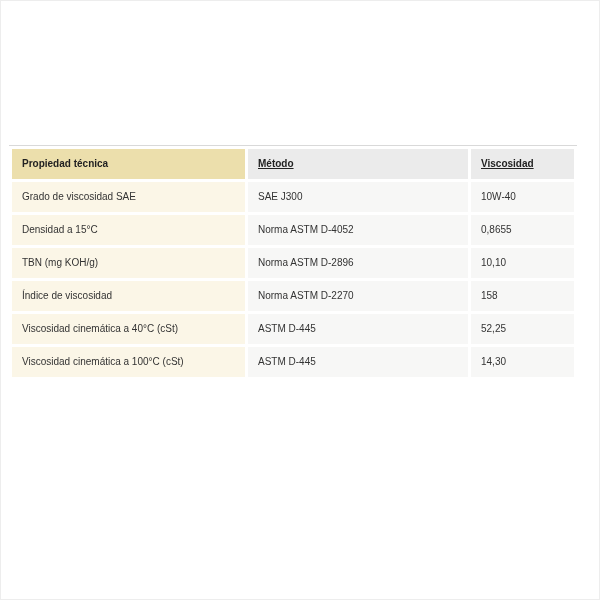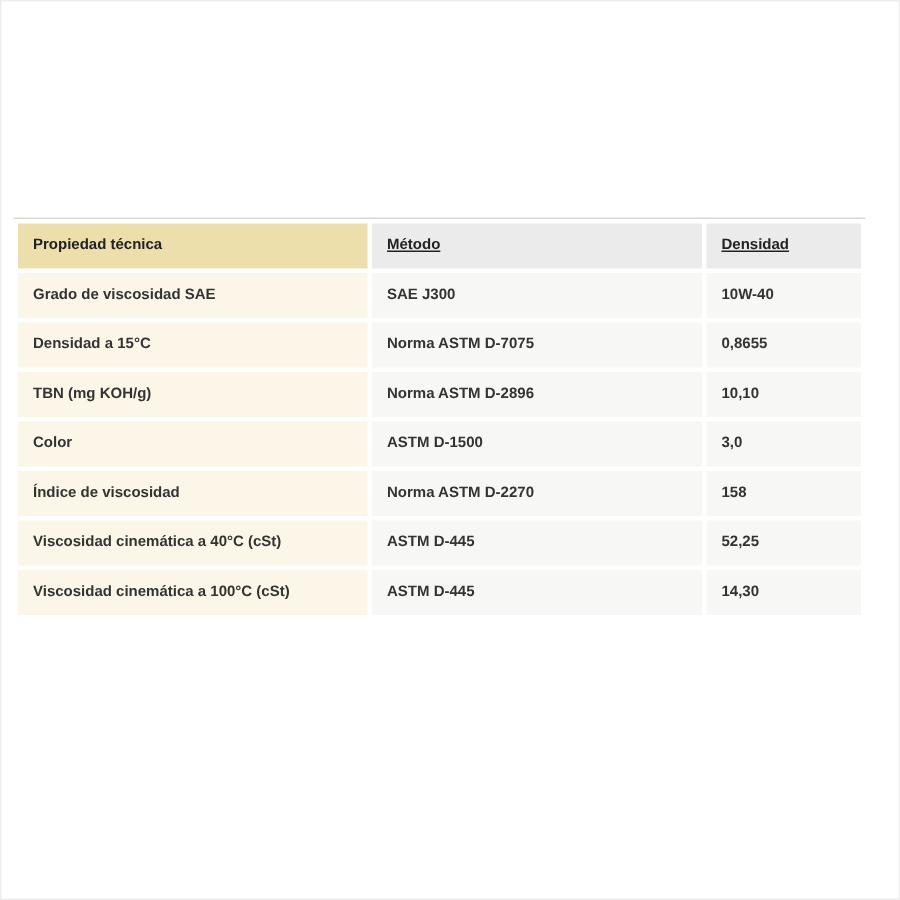--- a/index.html
+++ b/index.html
@@ -37,21 +37,21 @@
     font-size: 10px;
     line-height: 1;
     white-space: nowrap;
     overflow: hidden;
   }
   table.spec-table th {
     font-weight: bold;
     color: var(--header-text, #222222);
   }
   table.spec-table td {
-    font-weight: bold;
+    font-weight: normal;
     color: var(--data-text, #333333);
   }
   
   col.c0 { width: 233px; }
   col.c1 { width: 220px; }
   col.c2 { width: 103px; }
   
   thead th.col0 { background: var(--header-col1-bg, #ecdfac); }
   thead th.col1, thead th.col2 { background: var(--header-other-bg, #ebebeb); text-decoration: underline; }
   
@@ -65,43 +65,38 @@
   <table class="spec-table">
     <colgroup>
       <col class="c0">
         <col class="c1">
         <col class="c2">
     </colgroup>
     <thead>
       <tr>
           <th class="col0">Propiedad técnica</th>
           <th class="col1">Método</th>
-          <th class="col2">Densidad</th>
+          <th class="col2">Viscosidad</th>
         </tr>
     </thead>
     <tbody>
         <tr>
           <td class="col0">Grado de viscosidad SAE</td>
           <td class="col1">SAE J300</td>
           <td class="col2">10W-40</td>
         </tr>
         <tr>
           <td class="col0">Densidad a 15°C</td>
-          <td class="col1">Norma ASTM D-7075</td>
+          <td class="col1">Norma ASTM D-4052</td>
           <td class="col2">0,8655</td>
         </tr>
         <tr>
           <td class="col0">TBN (mg KOH/g)</td>
           <td class="col1">Norma ASTM D-2896</td>
           <td class="col2">10,10</td>
-        </tr>
-        <tr>
-          <td class="col0">Color</td>
-          <td class="col1">ASTM D-1500</td>
-          <td class="col2">3,0</td>
         </tr>
         <tr>
           <td class="col0">Índice de viscosidad</td>
           <td class="col1">Norma ASTM D-2270</td>
           <td class="col2">158</td>
         </tr>
         <tr>
           <td class="col0">Viscosidad cinemática a 40°C (cSt)</td>
           <td class="col1">ASTM D-445</td>
           <td class="col2">52,25</td>

